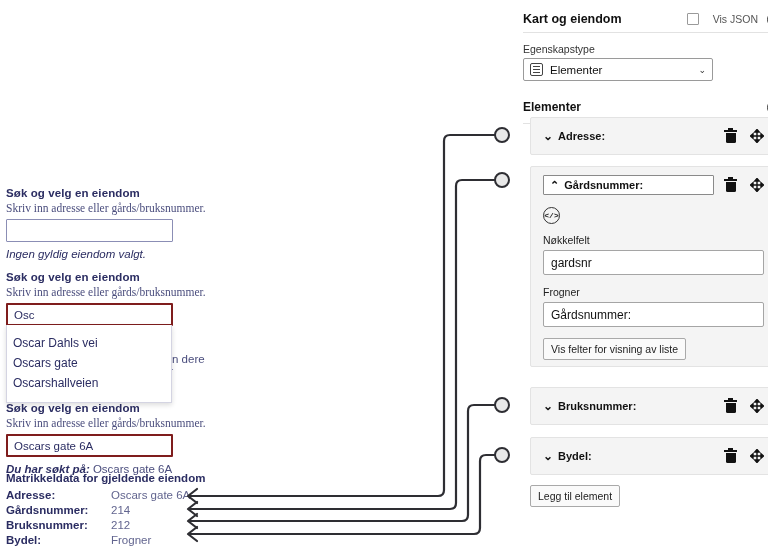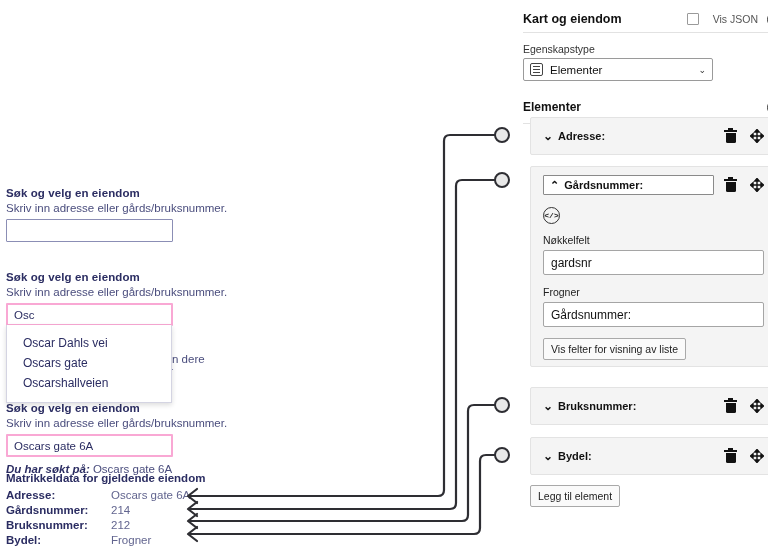--- a/index.html
+++ b/index.html
@@ -35,35 +35,36 @@
     color: #2b2d62;
     letter-spacing: .1px;
     line-height: 14px;
     margin: 0 0 1px 0;
   }
   .f-help {
     font-size: 11.5px;
     color: #4a4d7d;
     line-height: 14px;
     margin: 0 0 4px 0;
+    font-family: Liberation Serif, serif;
   }
   .f-input {
     display: block;
     width: 167px;
     height: 23px;
     border: 1px solid #8b8eb5;
     background: #fff;
     border-radius: 1px;
     font-family: "Liberation Sans", sans-serif;
     font-size: 11.5px;
     color: #2b2d62;
     padding: 0 6px;
     outline: none;
   }
-  .f-input.focused { border: 2px solid #f9a8d4; }
+  .f-input.focused { border: 2px solid #7f1d1d; }
   .f-note {
     font-size: 11.5px;
     font-style: italic;
     color: #2b2d62;
     margin-top: 5px;
     line-height: 14px;
   }
   .f-note b { font-weight: bold; }
   .f-note .val { font-style: normal; font-weight: normal; color: #4a4d7d; }
 
@@ -77,21 +78,21 @@
     border: 1px solid #d4d4e2;
     border-top: none;
     box-shadow: 0 2px 5px rgba(0,0,0,0.14);
     z-index: 20;
     padding: 8px 0 9px 0;
   }
   .ac-item {
     font-size: 12px;
     color: #2b2d62;
     line-height: 20px;
-    padding: 0 6px 0 16px;
+    padding: 0 6px 0 6px;
     white-space: nowrap;
     cursor: pointer;
   }
 
   
   .mat-title {
     font-size: 11.5px;
     font-weight: bold;
     color: #2b2d62;
     margin-bottom: 3px;
@@ -356,20 +357,21 @@
     <circle class="cdot" cx="502" cy="455" r="7"></circle>
     <path class="carrow" d="M 197 527 L 188 534 L 197 541"></path>
   </svg>
 
   <div class="left-pane">
 
     <div class="field-group" style="top:186px;">
       <div class="f-label">Søk og velg en eiendom</div>
       <div class="f-help">Skriv inn adresse eller gårds/bruksnummer.</div>
       <input class="f-input" value="" style="">
+      <div class="f-note">Ingen gyldig eiendom valgt.</div>
     </div>
 
     <div class="field-group" style="top:270px;">
       <div class="f-label">Søk og velg en eiendom</div>
       <div class="f-help">Skriv inn adresse eller gårds/bruksnummer.</div>
       <input class="f-input focused" value="Osc" style="">
     </div>
 
     <div class="ghost">
       <div class="gtxt" style="padding-left:166px;">n dere</div>

